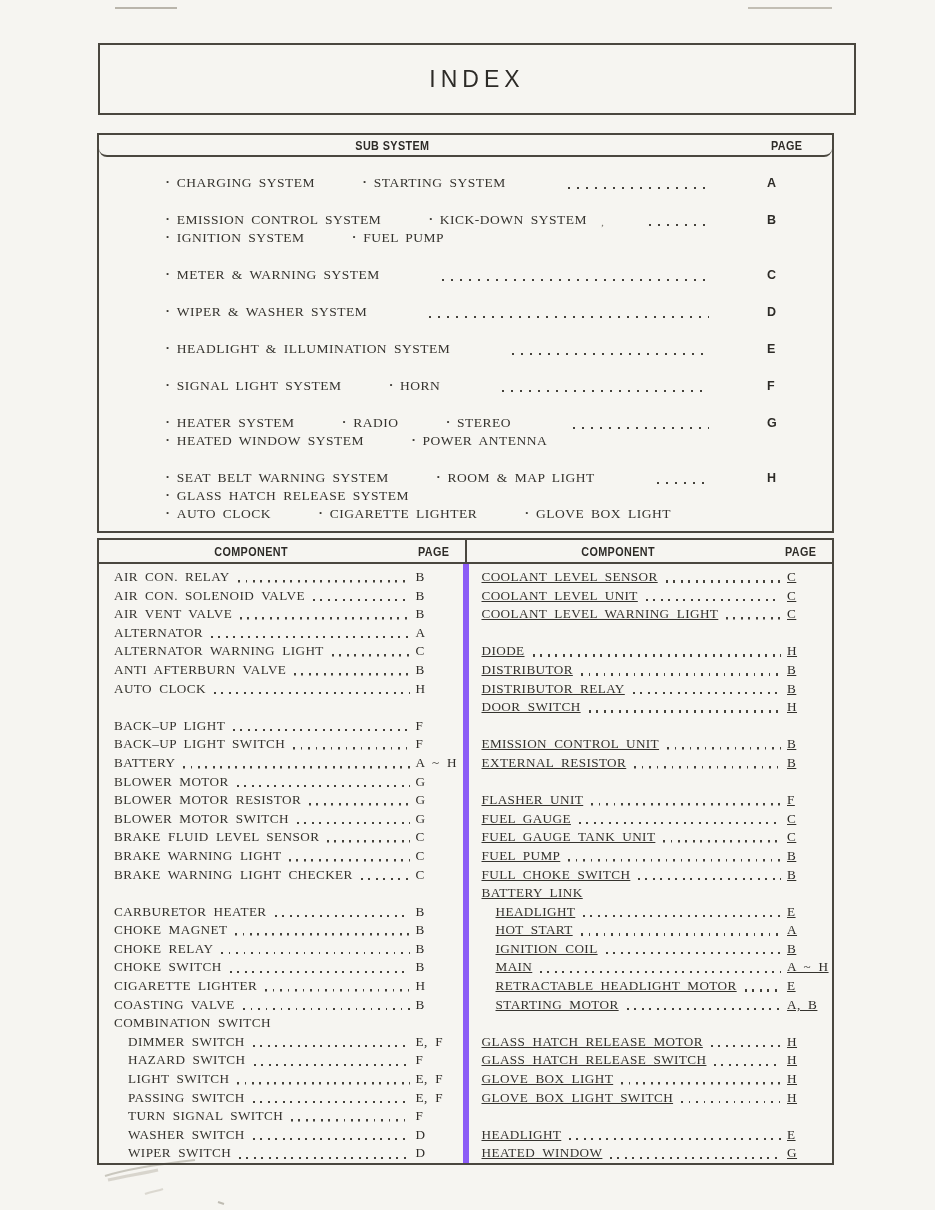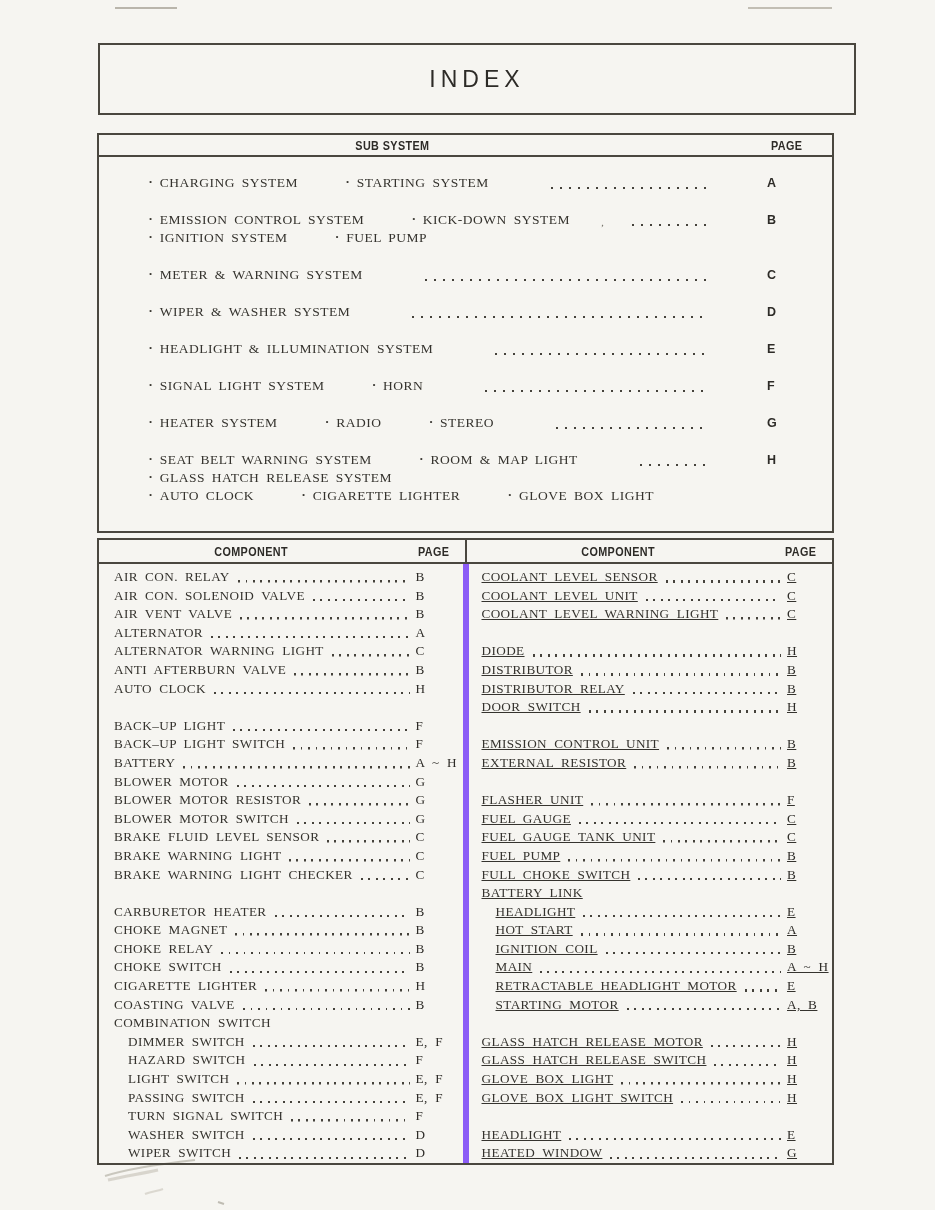--- a/index.html
+++ b/index.html
@@ -25,28 +25,28 @@
   .thead{
     display:flex;align-items:center;
     border-bottom:2px solid #4a473f;
     font-family:"Liberation Sans", sans-serif;
     font-weight:bold;font-size:13.5px;color:#2d2b27;
     box-sizing:border-box;
   }
   .cond{display:inline-block;transform:scaleX(0.8);transform-origin:center;letter-spacing:0.5px;white-space:nowrap;}
   
   #sub-table{left:97px;top:133px;width:737px;height:400px;}
-  #sub-head{height:22px;}
+  #sub-head{height:22px;border-radius:8px;}
   #sub-head .col1{margin-left:247px;}
   #sub-head .col2{margin-left:auto;margin-right:26px;}
   #sub-rows{padding-top:17px;}
   .sub-row{margin-bottom:19px;}
   .sub-line{
     display:flex;align-items:baseline;height:18px;line-height:18px;
-    padding-left:50px;column-gap:48px;
+    padding-left:67px;column-gap:48px;
     font-size:13.5px;letter-spacing:0.5px;word-spacing:3px;white-space:nowrap;
   }
   .sitem{flex:none;}
   .blt{font-size:9px;margin-right:7px;position:relative;top:-2px;color:#3a3832;}
   .leader{
     flex:1 1 auto;align-self:flex-end;height:2.5px;min-width:20px;
     margin:0 10px 3px 14px;
     background-image:repeating-linear-gradient(to right,#45423b 0 1.8px,transparent 1.8px 9px);
     background-position:left bottom;
   }
@@ -159,20 +159,24 @@
         </div>
       </div>
       <div class="sub-row">
         <div class="sub-line">
           <span class="sitem"><span class="blt">•</span><span>HEATER SYSTEM</span></span>
           <span class="sitem"><span class="blt">•</span><span>RADIO</span></span>
           <span class="sitem"><span class="blt">•</span><span>STEREO</span></span>
           <span class="leader"></span>
           <span class="pgcell">G</span>
         </div>
+        <div class="sub-line">
+          <span class="sitem"><span class="blt">•</span><span>HEATED WINDOW SYSTEM</span></span>
+          <span class="sitem"><span class="blt">•</span><span>POWER ANTENNA</span></span>
+        </div>
       </div>
       <div class="sub-row">
         <div class="sub-line">
           <span class="sitem"><span class="blt">•</span><span>SEAT BELT WARNING SYSTEM</span></span>
           <span class="sitem"><span class="blt">•</span><span>ROOM &amp; MAP LIGHT</span></span>
           <span class="leader"></span>
           <span class="pgcell">H</span>
         </div>
         <div class="sub-line">
           <span class="sitem"><span class="blt">•</span><span>GLASS HATCH RELEASE SYSTEM</span></span>

